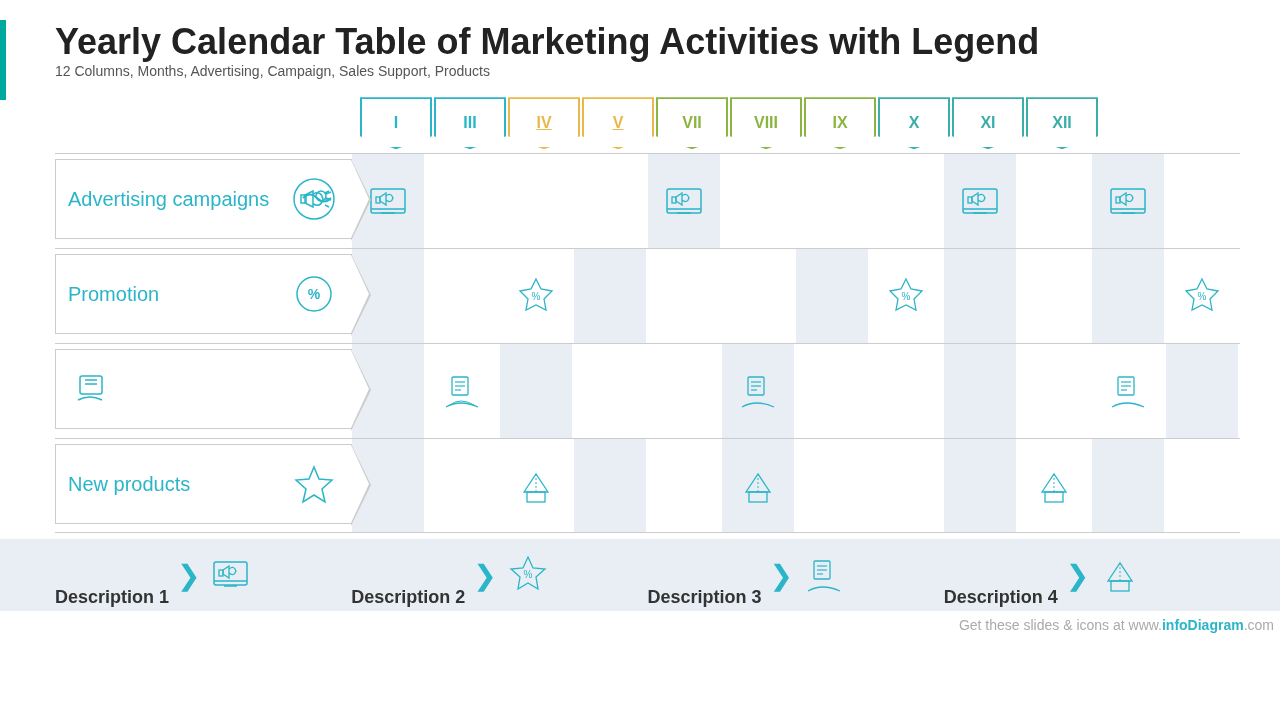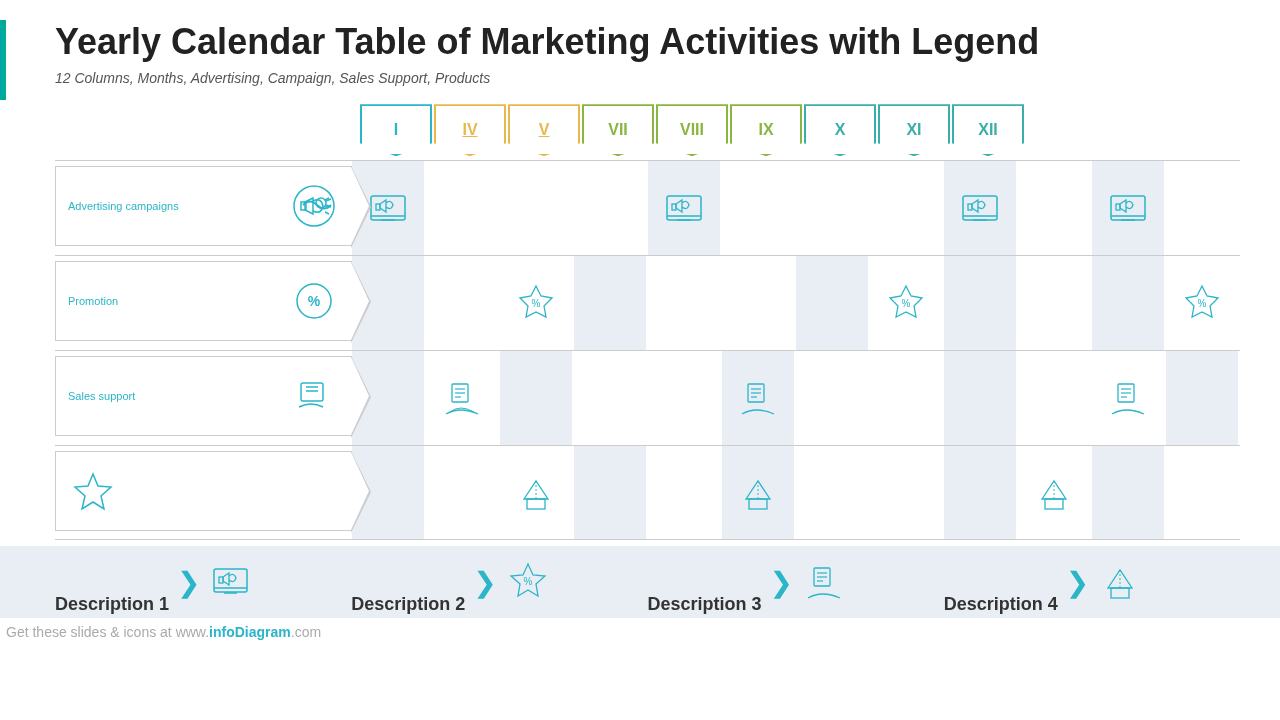--- a/index.html
+++ b/index.html
@@ -28,22 +28,21 @@
     .header h1 {
       font-size: 36px;
       font-weight: 700;
       color: #222;
       line-height: 1.2;
     }
 
     .header .subtitle {
       font-size: 14px;
       color: #555;
-      margin-top: 7px;
-      font-style: italic;
+      margin-top: 0;
     }
 
     .main-content {
       padding: 0 40px 0 55px;
       margin-top: 10px;
     }
 
     
     .calendar-grid {
       display: flex;
@@ -78,21 +77,21 @@
 
     
     .activity-row {
       display: flex;
       align-items: stretch;
       border-top: 1px solid #ccc;
       min-height: 95px;
     }
 
     .label-text {
-      font-size: 11px;
+      font-size: 20px;
       color: #2bb5c8;
       font-weight: 500;
       flex: 1;
       padding-right: 8px;
     }
 
     .label-icon {
       width: 50px;
       height: 50px;
       display: flex;
@@ -153,21 +152,21 @@
 
     .legend-icon {
       width: 46px;
       height: 46px;
       display: flex;
       align-items: center;
       justify-content: center;
     }
 
     .footer {
-      text-align: left;
+      text-align: right;
       padding: 6px;
       font-size: 14px;
       color: #aaa;
     }
 
     .footer span {
       color: #2bb5c8;
       font-weight: 600;
     }
 
@@ -219,20 +218,21 @@
   <h1>Yearly Calendar Table of Marketing Activities with Legend</h1>
   <div class="subtitle">12 Columns, Months, Advertising, Campaign, Sales Support, Products</div>
 </div>
 
 <div class="main-content">
   <div class="calendar-grid">
 
     <div class="months-row">
 
       <div class="month-banner month-blue">I</div>
+      <div class="month-banner month-blue">III</div>
       <div class="month-banner month-yellow">IV</div>
       <div class="month-banner month-yellow">V</div>
       <div class="month-banner month-green">VII</div>
       <div class="month-banner month-green">VIII</div>
       <div class="month-banner month-green">IX</div>
       <div class="month-banner month-teal">X</div>
       <div class="month-banner month-teal">XI</div>
       <div class="month-banner month-teal">XII</div>
     </div>
 
@@ -354,21 +354,20 @@
             <polygon points="22,5 27,15 38,17 30,25 32,36 22,31 12,36 14,25 6,17 17,15" stroke="#2bb5c8" stroke-width="1.3" fill="none"></polygon>
             <text x="22" y="26" text-anchor="middle" font-size="10" fill="#2bb5c8">%</text>
           </svg>
         </div>
       </div>
     </div>
 
     <div class="activity-row">
       <div class="arrow-label">
         <div class="arrow-label-fill"></div>
-        <span class="label-text">Sales support</span>
         <div class="label-icon">
           <svg width="46" height="46" viewBox="0 0 46 46" fill="none">
             <rect x="10" y="10" width="22" height="18" rx="2" stroke="#2bb5c8" stroke-width="1.5" fill="none"></rect>
             <line x1="15" y1="14" x2="27" y2="14" stroke="#2bb5c8" stroke-width="1.5"></line>
             <line x1="15" y1="18" x2="27" y2="18" stroke="#2bb5c8" stroke-width="1.5"></line>
             <path d="M8 34 Q20 28 32 34" stroke="#2bb5c8" stroke-width="1.5" fill="none"></path>
           </svg>
         </div>
       </div>
       <div class="cells-row">
@@ -411,20 +410,21 @@
             <path d="M6 38 Q20 30 38 38" stroke="#2bb5c8" stroke-width="1.3" fill="none"></path>
           </svg>
         </div>
         <div class="cell shaded"></div>
       </div>
     </div>
 
     <div class="activity-row" style="border-bottom: 1px solid #ccc;">
       <div class="arrow-label">
         <div class="arrow-label-fill"></div>
+        <span class="label-text">New products</span>
         <div class="label-icon">
           <svg width="46" height="46" viewBox="0 0 46 46" fill="none">
             <polygon points="23,6 28,18 41,19 31,28 34,41 23,34 12,41 15,28 5,19 18,18" stroke="#2bb5c8" stroke-width="1.5" fill="none"></polygon>
           </svg>
         </div>
       </div>
       <div class="cells-row">
         <div class="cell shaded"></div>
         <div class="cell white"></div>
 

